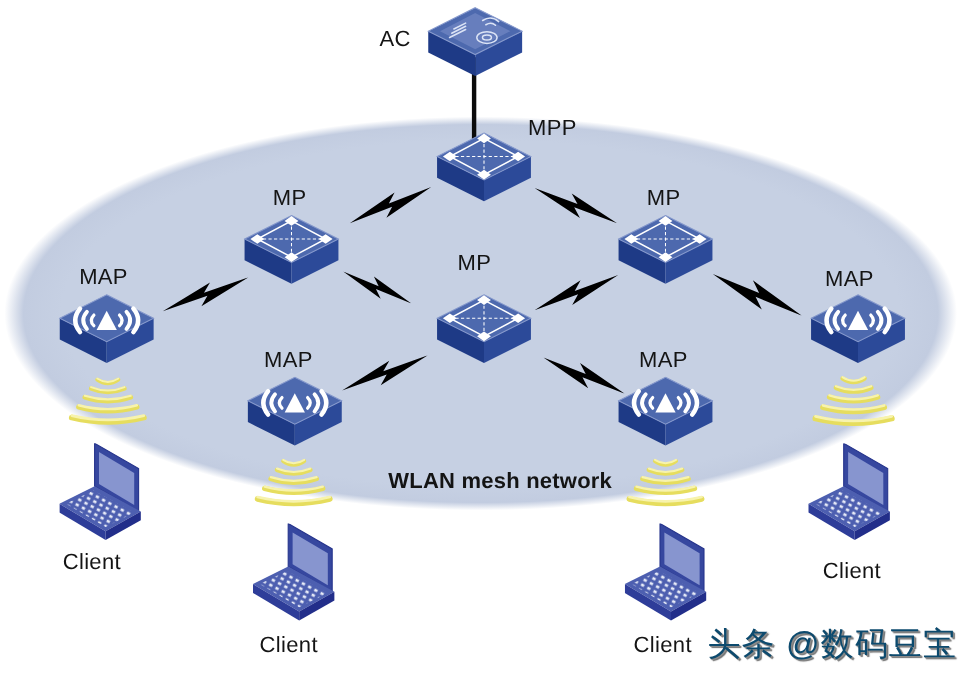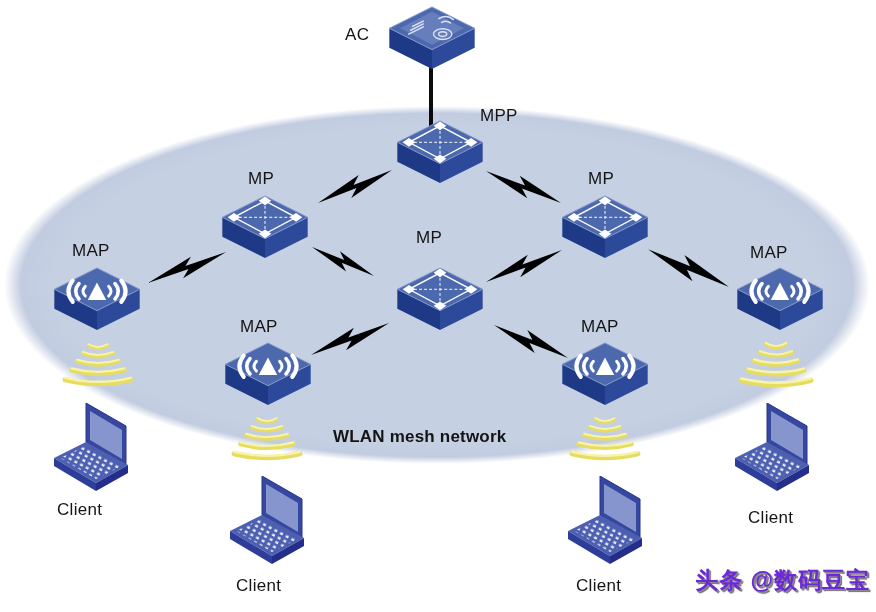--- a/index.html
+++ b/index.html
@@ -13,26 +13,26 @@
     background:radial-gradient(closest-side,#c6d0e3 0%,#c6d0e3 88%,#c2cce0 96%,rgba(196,206,224,0) 100%);
     z-index:1;
   }
   .wave{z-index:2;}
   .laptop{z-index:2;}
   #wired-line{left:429px;top:52px;width:4px;height:102px;background:#0b0b0b;z-index:3;}
   .bolt{z-index:4;}
   .bolt.flip{transform:scaleY(-1);}
   .node{z-index:5;}
   .lbl{
-    z-index:6;font-size:17px;color:#141414;white-space:nowrap;letter-spacing:.3px;
+    z-index:6;font-size:20px;color:#141414;white-space:nowrap;letter-spacing:.3px;
     font-family:"Liberation Sans",sans-serif;
   }
   .lbl.bold{font-weight:bold;letter-spacing:.2px;}
   #watermark{
-    z-index:7;right:6px;top:565px;font-size:23px;font-weight:bold;color:#6d28d9;
+    z-index:7;right:6px;top:565px;font-size:30px;font-weight:normal;color:#0c4a6e;
     text-shadow:1px 1px 0 #8a8a8a,2px 2px 1px #6f6f6f;letter-spacing:1px;
   }
   #assets{position:absolute;width:0;height:0;overflow:hidden;}
 </style>
 </head>
 <body>
 
 <div id="stage">
 
   <svg id="assets" aria-hidden="true">
@@ -203,17 +203,17 @@
   <div class="abs lbl" style="left:416px;top:228px">MP</div>
   <div class="abs lbl" style="left:588px;top:169px">MP</div>
   <div class="abs lbl" style="left:72px;top:241px">MAP</div>
   <div class="abs lbl" style="left:240px;top:317px">MAP</div>
   <div class="abs lbl" style="left:581px;top:317px">MAP</div>
   <div class="abs lbl" style="left:750px;top:243px">MAP</div>
   <div class="abs lbl" style="left:57px;top:500px">Client</div>
   <div class="abs lbl" style="left:236px;top:576px">Client</div>
   <div class="abs lbl" style="left:576px;top:576px">Client</div>
   <div class="abs lbl" style="left:748px;top:508px">Client</div>
-  <div class="abs lbl bold" style="left:333px;top:427px">WLAN mesh network</div>
+  <div class="abs lbl bold" style="left:353px;top:427px">WLAN mesh network</div>
 
   <div id="watermark" class="abs">头条 @数码豆宝</div>
 
 </div>
 
 </body></html>

